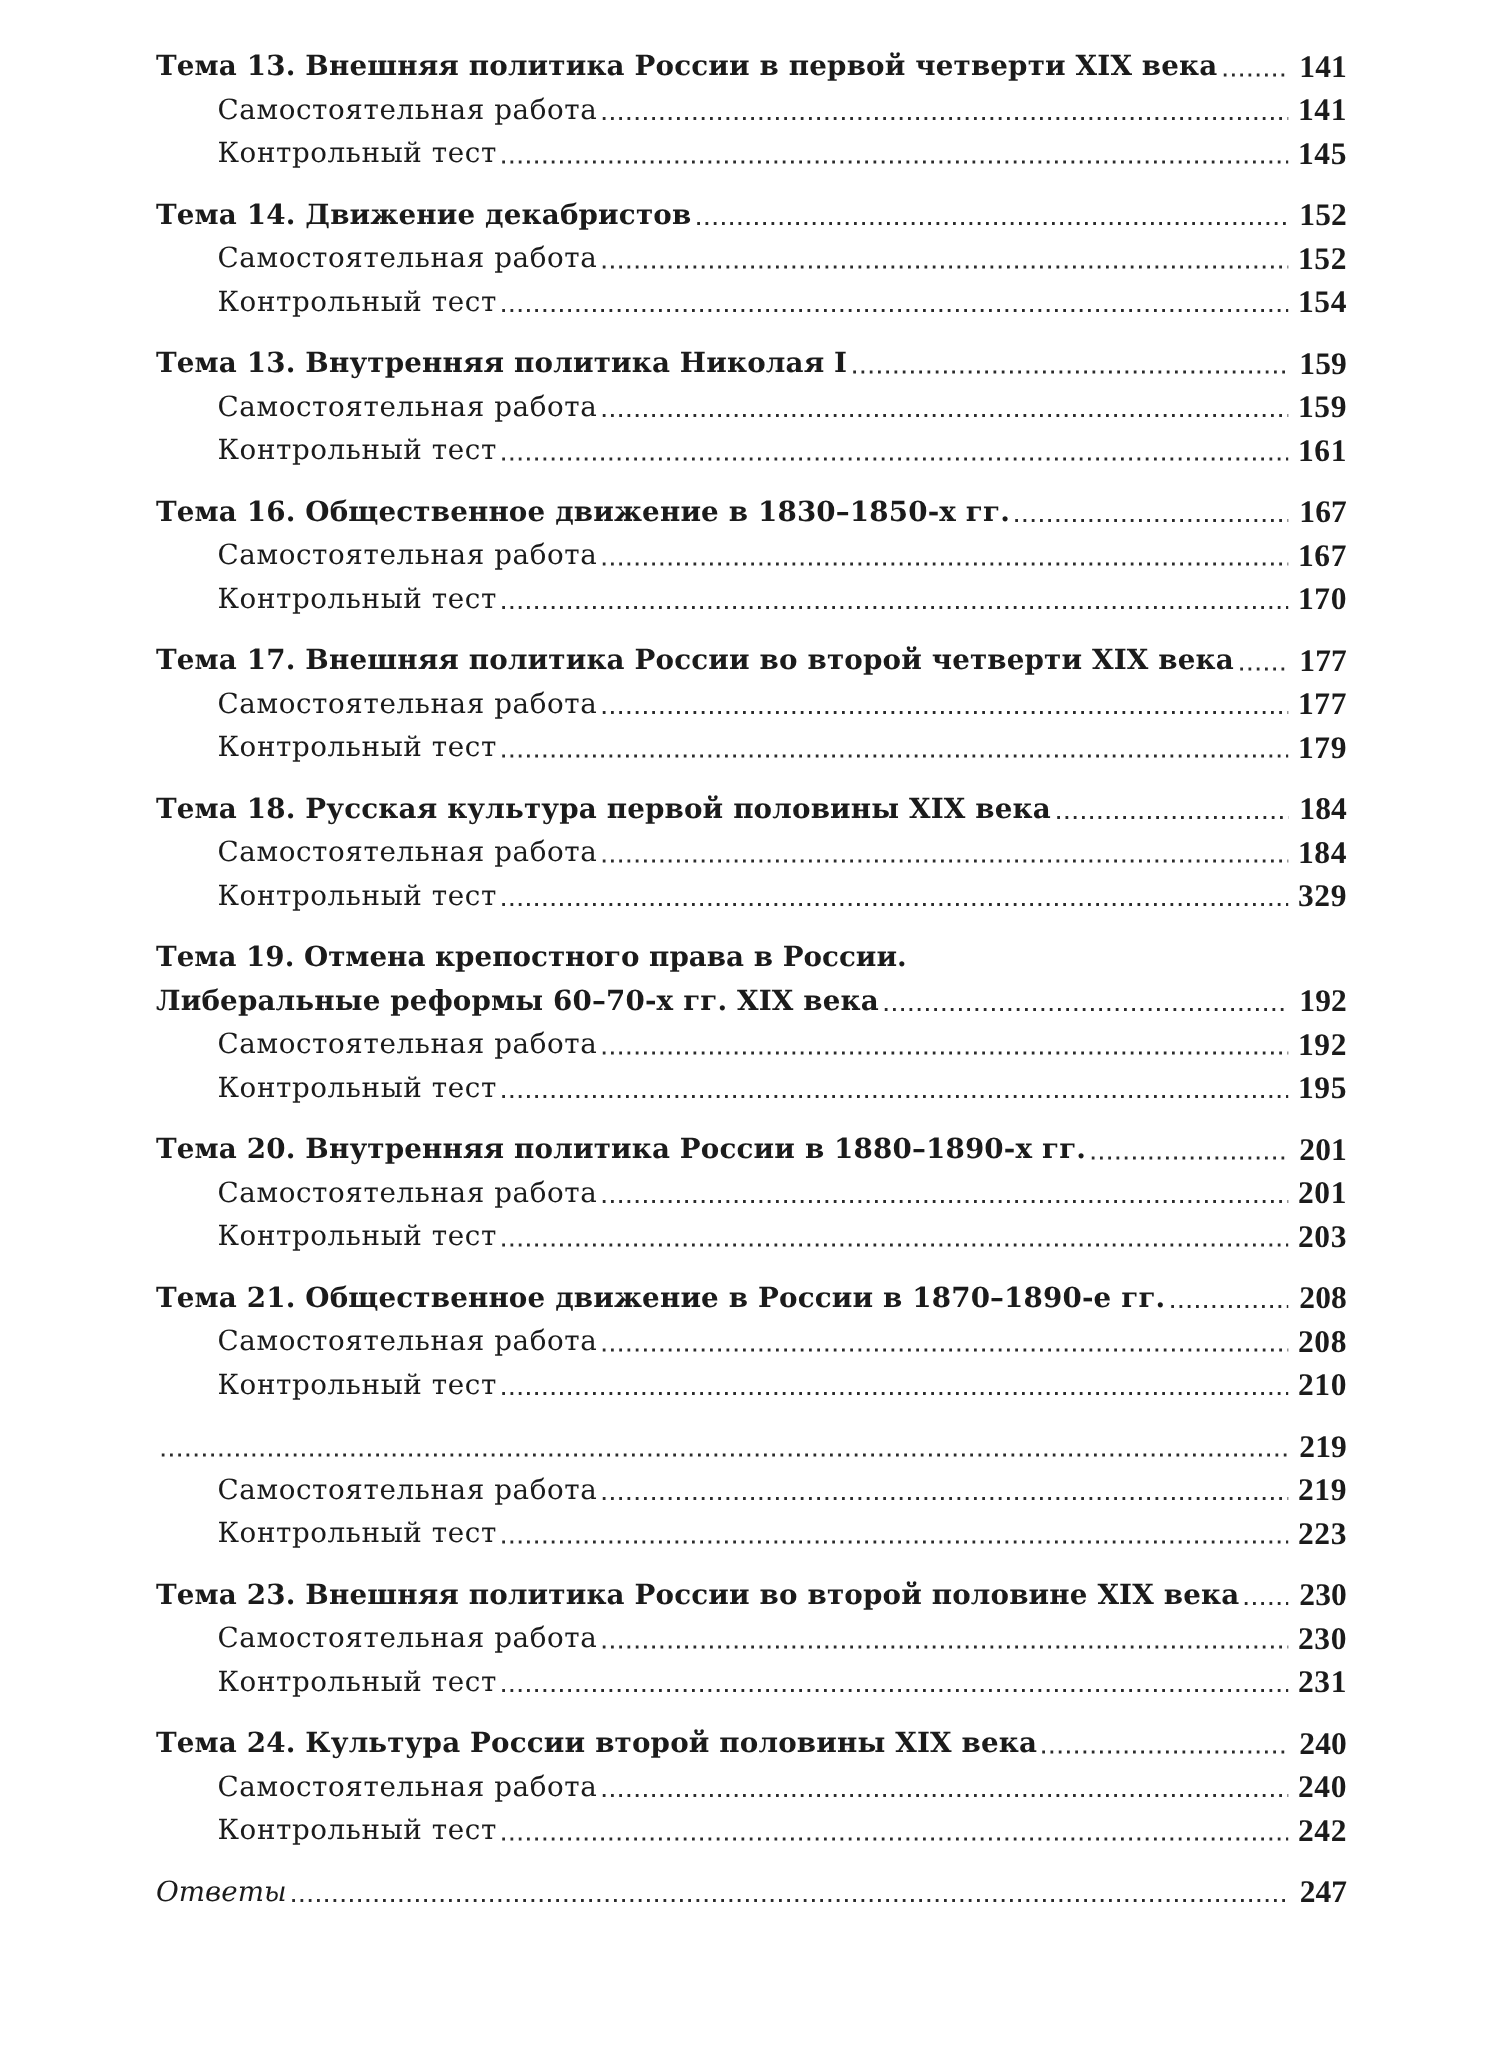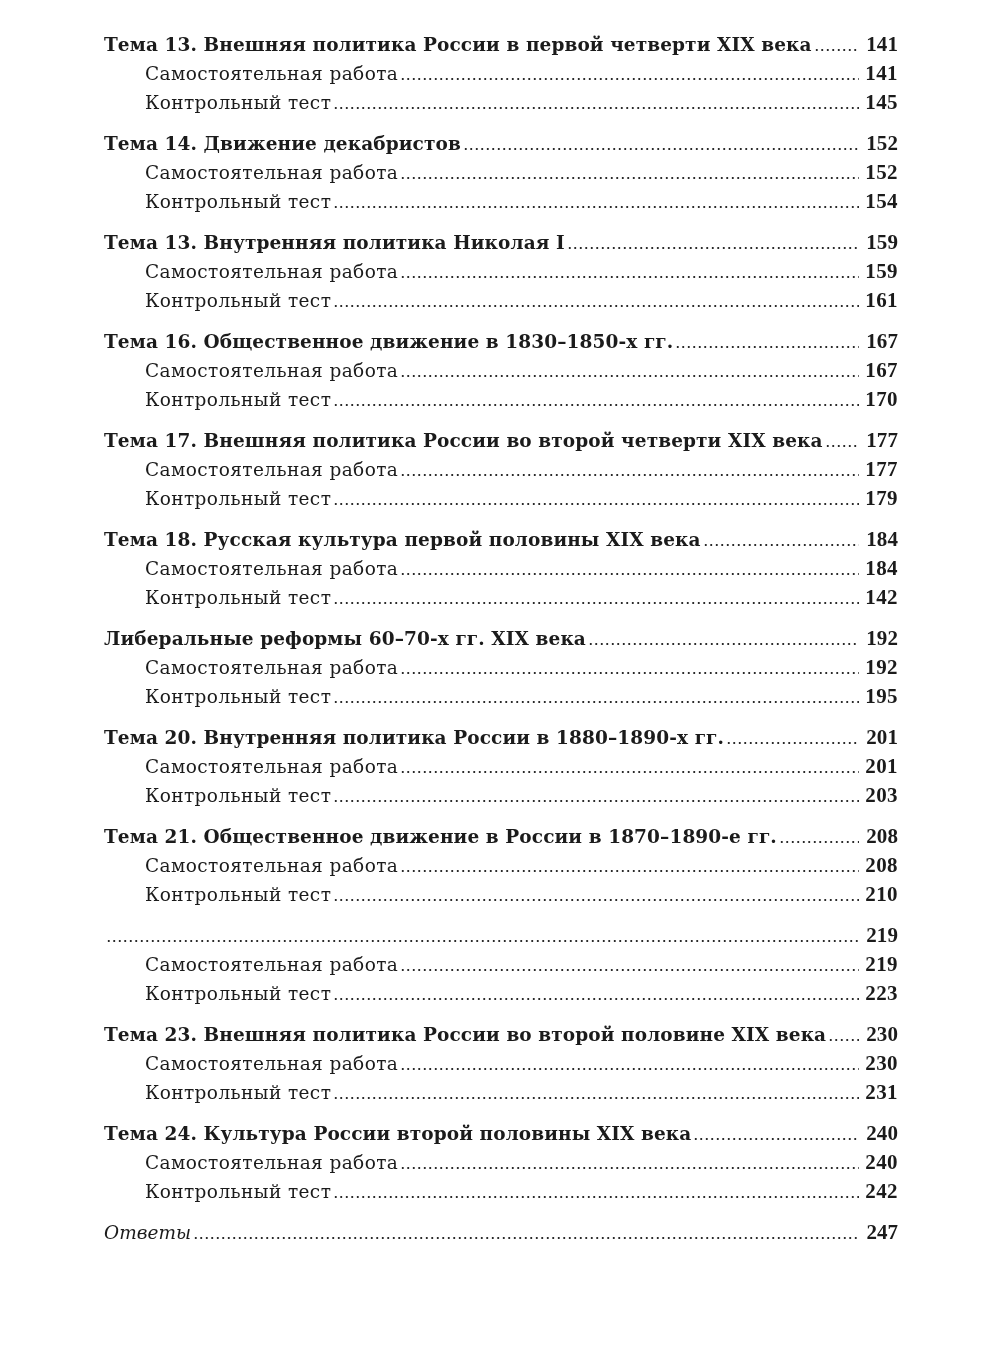--- a/index.html
+++ b/index.html
@@ -186,25 +186,26 @@
       <span class="page">184</span>
     </div>
     <div class="line sub">
       <span class="label">Самостоятельная работа</span>
       <span class="dots"></span>
       <span class="page">184</span>
     </div>
     <div class="line sub">
       <span class="label">Контрольный тест</span>
       <span class="dots"></span>
-      <span class="page">142</span>
-    </div>
-  </div>
-
-  <div class="group">
+      <span class="page">329</span>
+    </div>
+  </div>
+
+  <div class="group">
+    <div class="heading-first">Тема 19. Отмена крепостного права в России.</div>
     <div class="line heading">
       <span class="label">Либеральные реформы 60–70-х гг. XIX века</span>
       <span class="dots"></span>
       <span class="page">192</span>
     </div>
     <div class="line sub">
       <span class="label">Самостоятельная работа</span>
       <span class="dots"></span>
       <span class="page">192</span>
     </div>

